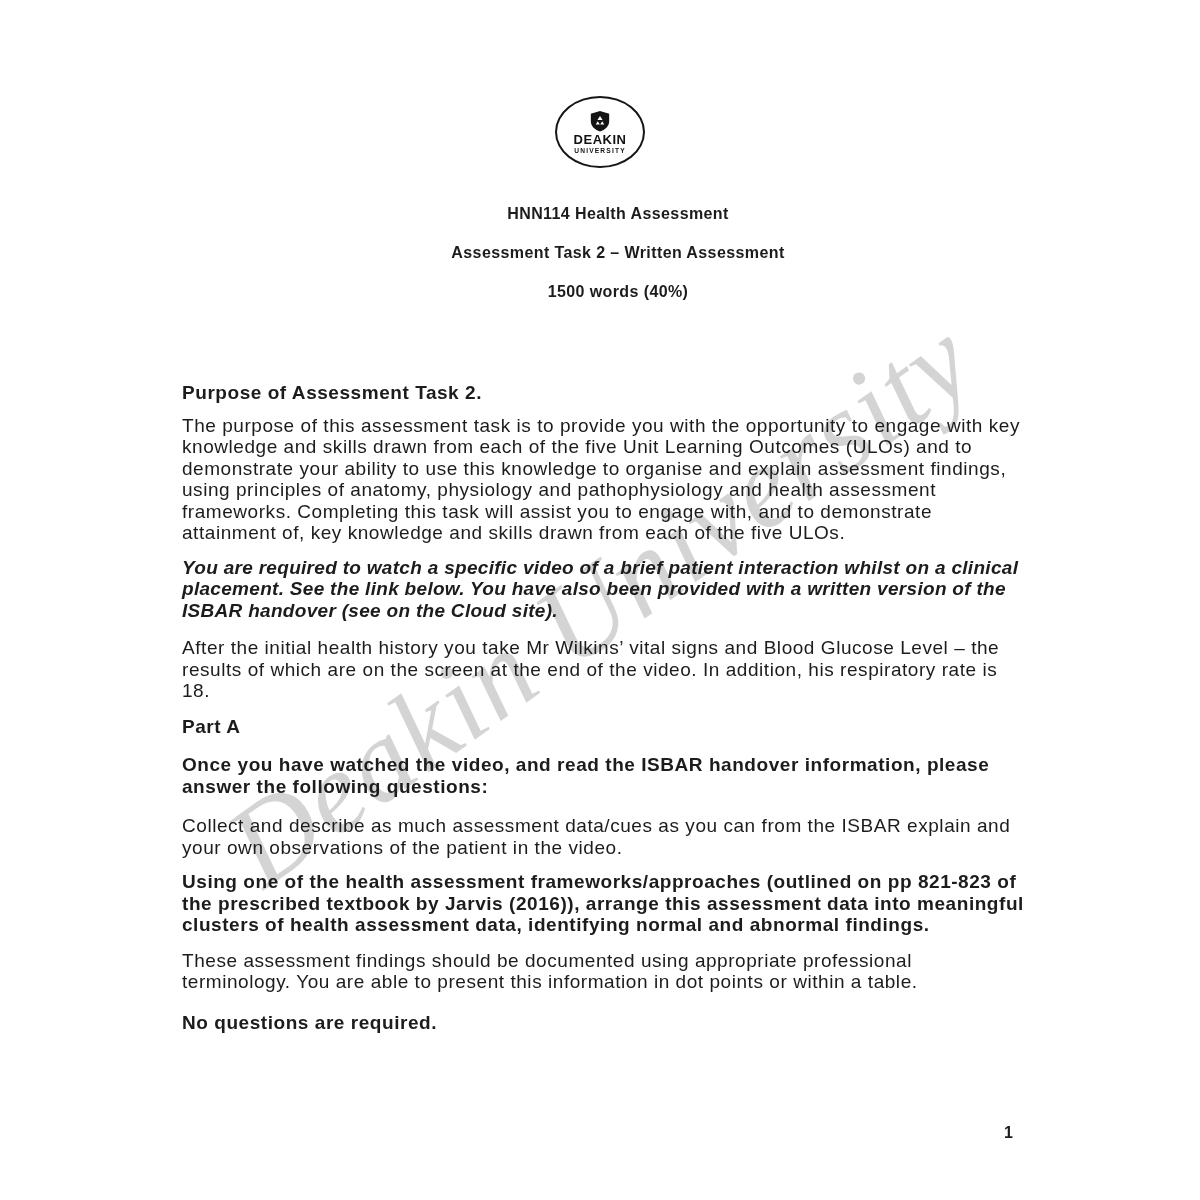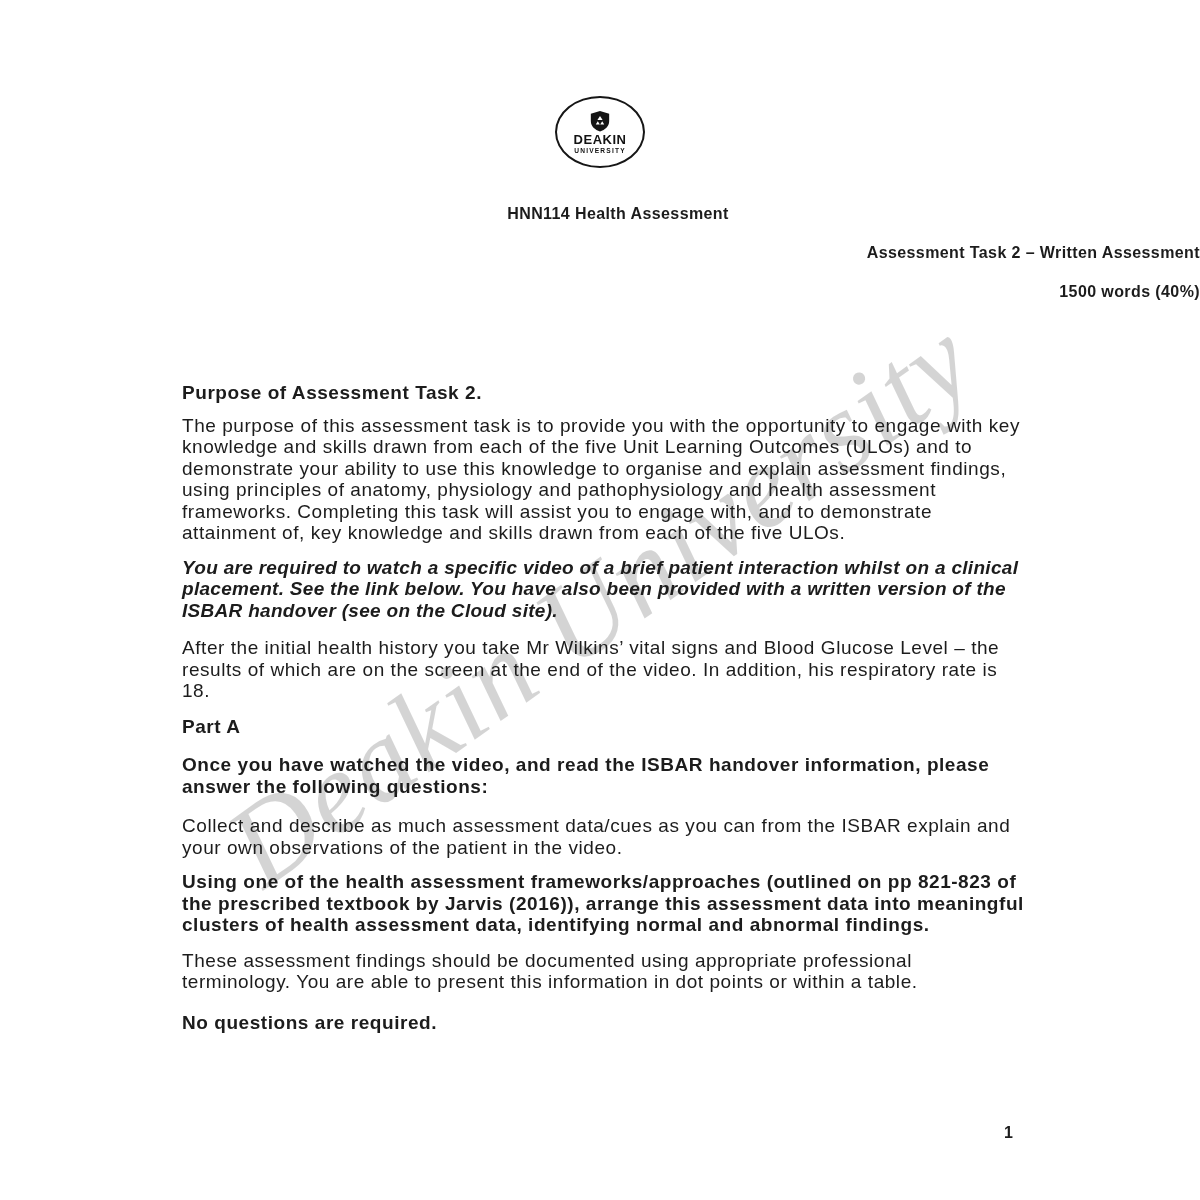--- a/index.html
+++ b/index.html
@@ -53,21 +53,21 @@
   }
   
   .titles {
     position: absolute; top: 204px; left: 0; width: 100%;
     text-align: center; z-index: 1;
   }
   .titles .t {
     font-weight: bold; font-size: 16px;
     letter-spacing: 0.4px; line-height: 20px; margin: 0; padding-left: 36px;
   }
-  .titles .t + .t { margin-top: 19px; text-align: right; }
+  .titles .t + .t { margin-top: 19px; }
   
   .content {
     position: absolute; left: 182px; top: 382px; width: 842px;
     z-index: 1;
     font-size: 19px; line-height: 21.5px; letter-spacing: 0.55px;
   }
   .content p { margin: 0; }
   .h { font-weight: bold; }
   .italic { font-style: italic; letter-spacing: 0.3px; }
   .mt-11 { margin-top: 11px !important; }

